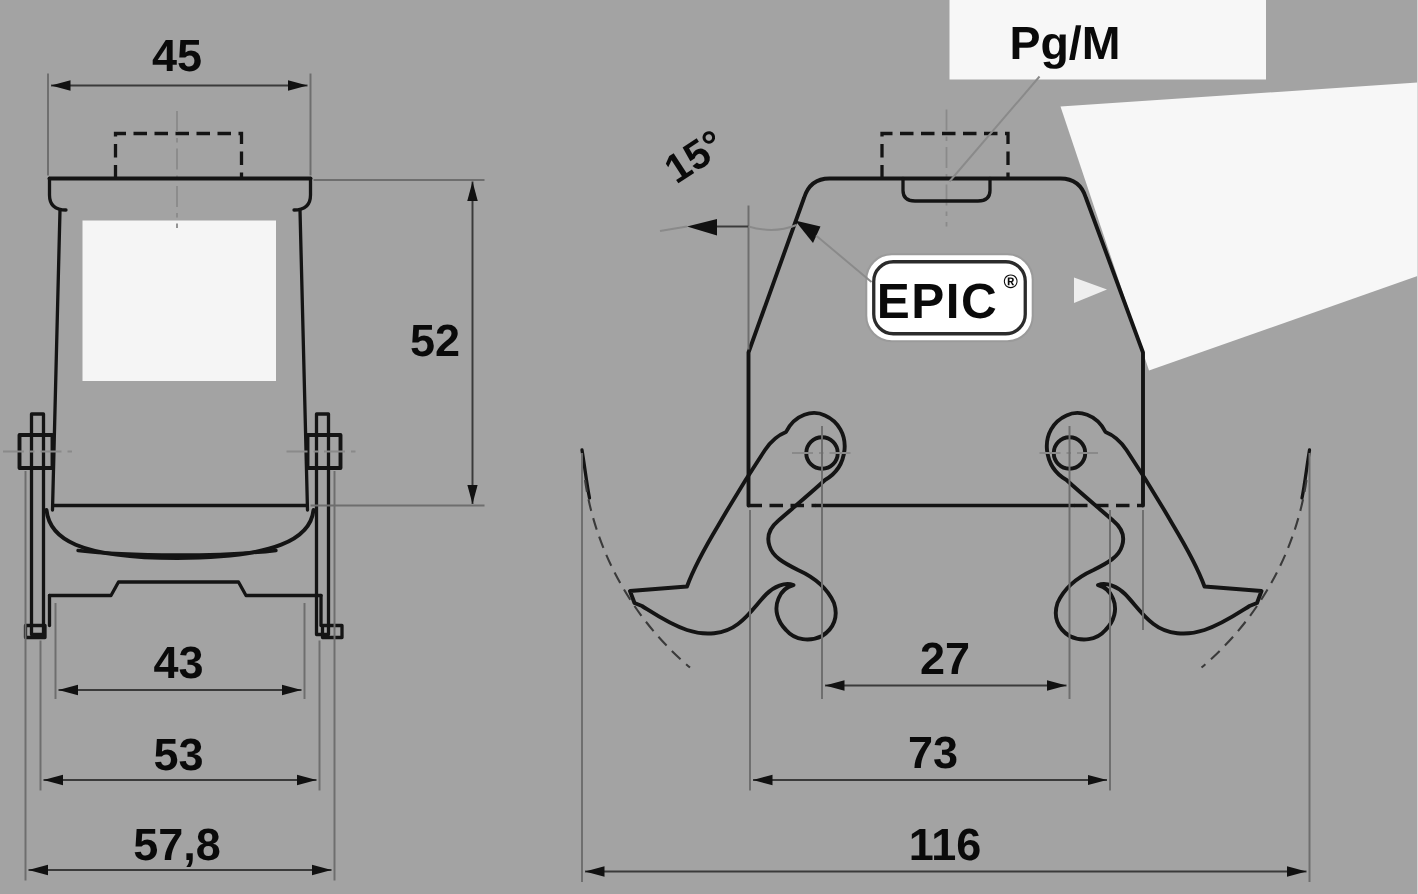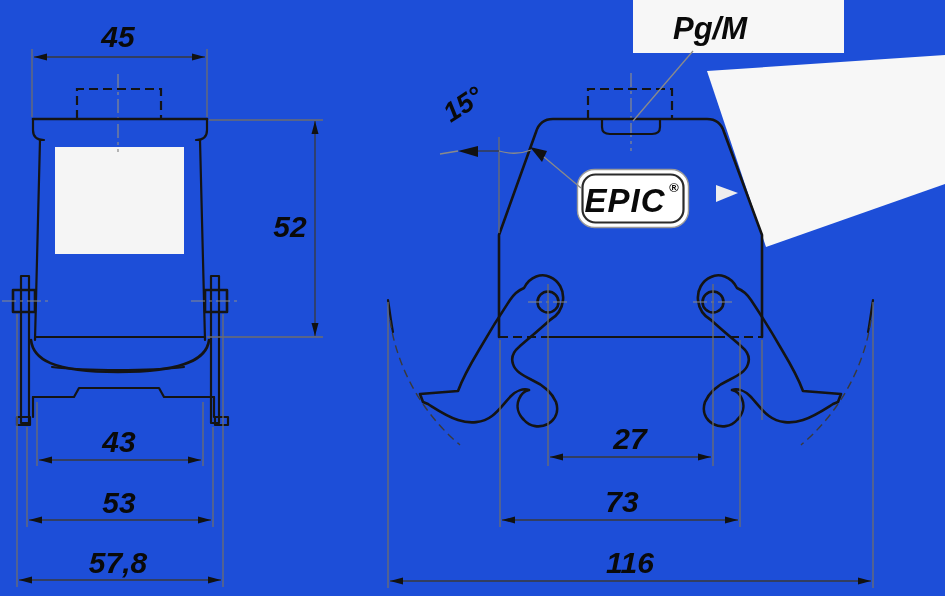--- a/index.html
+++ b/index.html
@@ -1,17 +1,17 @@
 <!DOCTYPE html>
 <html><head>
 <meta charset="utf-8">
 <style>
   html,body{margin:0;padding:0;background:#ffffff;}
-  #stage{position:relative;width:945px;height:596px;background:#1d4ed8;overflow:hidden;
-         font-family:"Liberation Sans", sans-serif;font-style:italic;}
+  #stage{position:relative;width:945px;height:596px;background:#a3a3a3;overflow:hidden;
+         font-family:"Liberation Sans", sans-serif;}
   svg{position:absolute;left:0;top:0;}
   text{font-family:"Liberation Sans", sans-serif;font-weight:700;fill:#0a0a0a;}
   .dim-label{font-size:30px;}
   .angle-label{font-size:27px;}
   .pgm-label{font-size:31px;}
   .logo-text{font-size:33px;letter-spacing:1px;}
   .reg-text{font-size:13px;}
   .outline{stroke:#141414;stroke-width:2.6;fill:none;stroke-linejoin:round;stroke-linecap:round;}
   .outline-thin{stroke:#141414;stroke-width:2.2;fill:none;stroke-linejoin:round;stroke-linecap:round;}
   .hidden-edge{stroke:#141414;stroke-width:2.2;fill:none;stroke-dasharray:9 5;}

